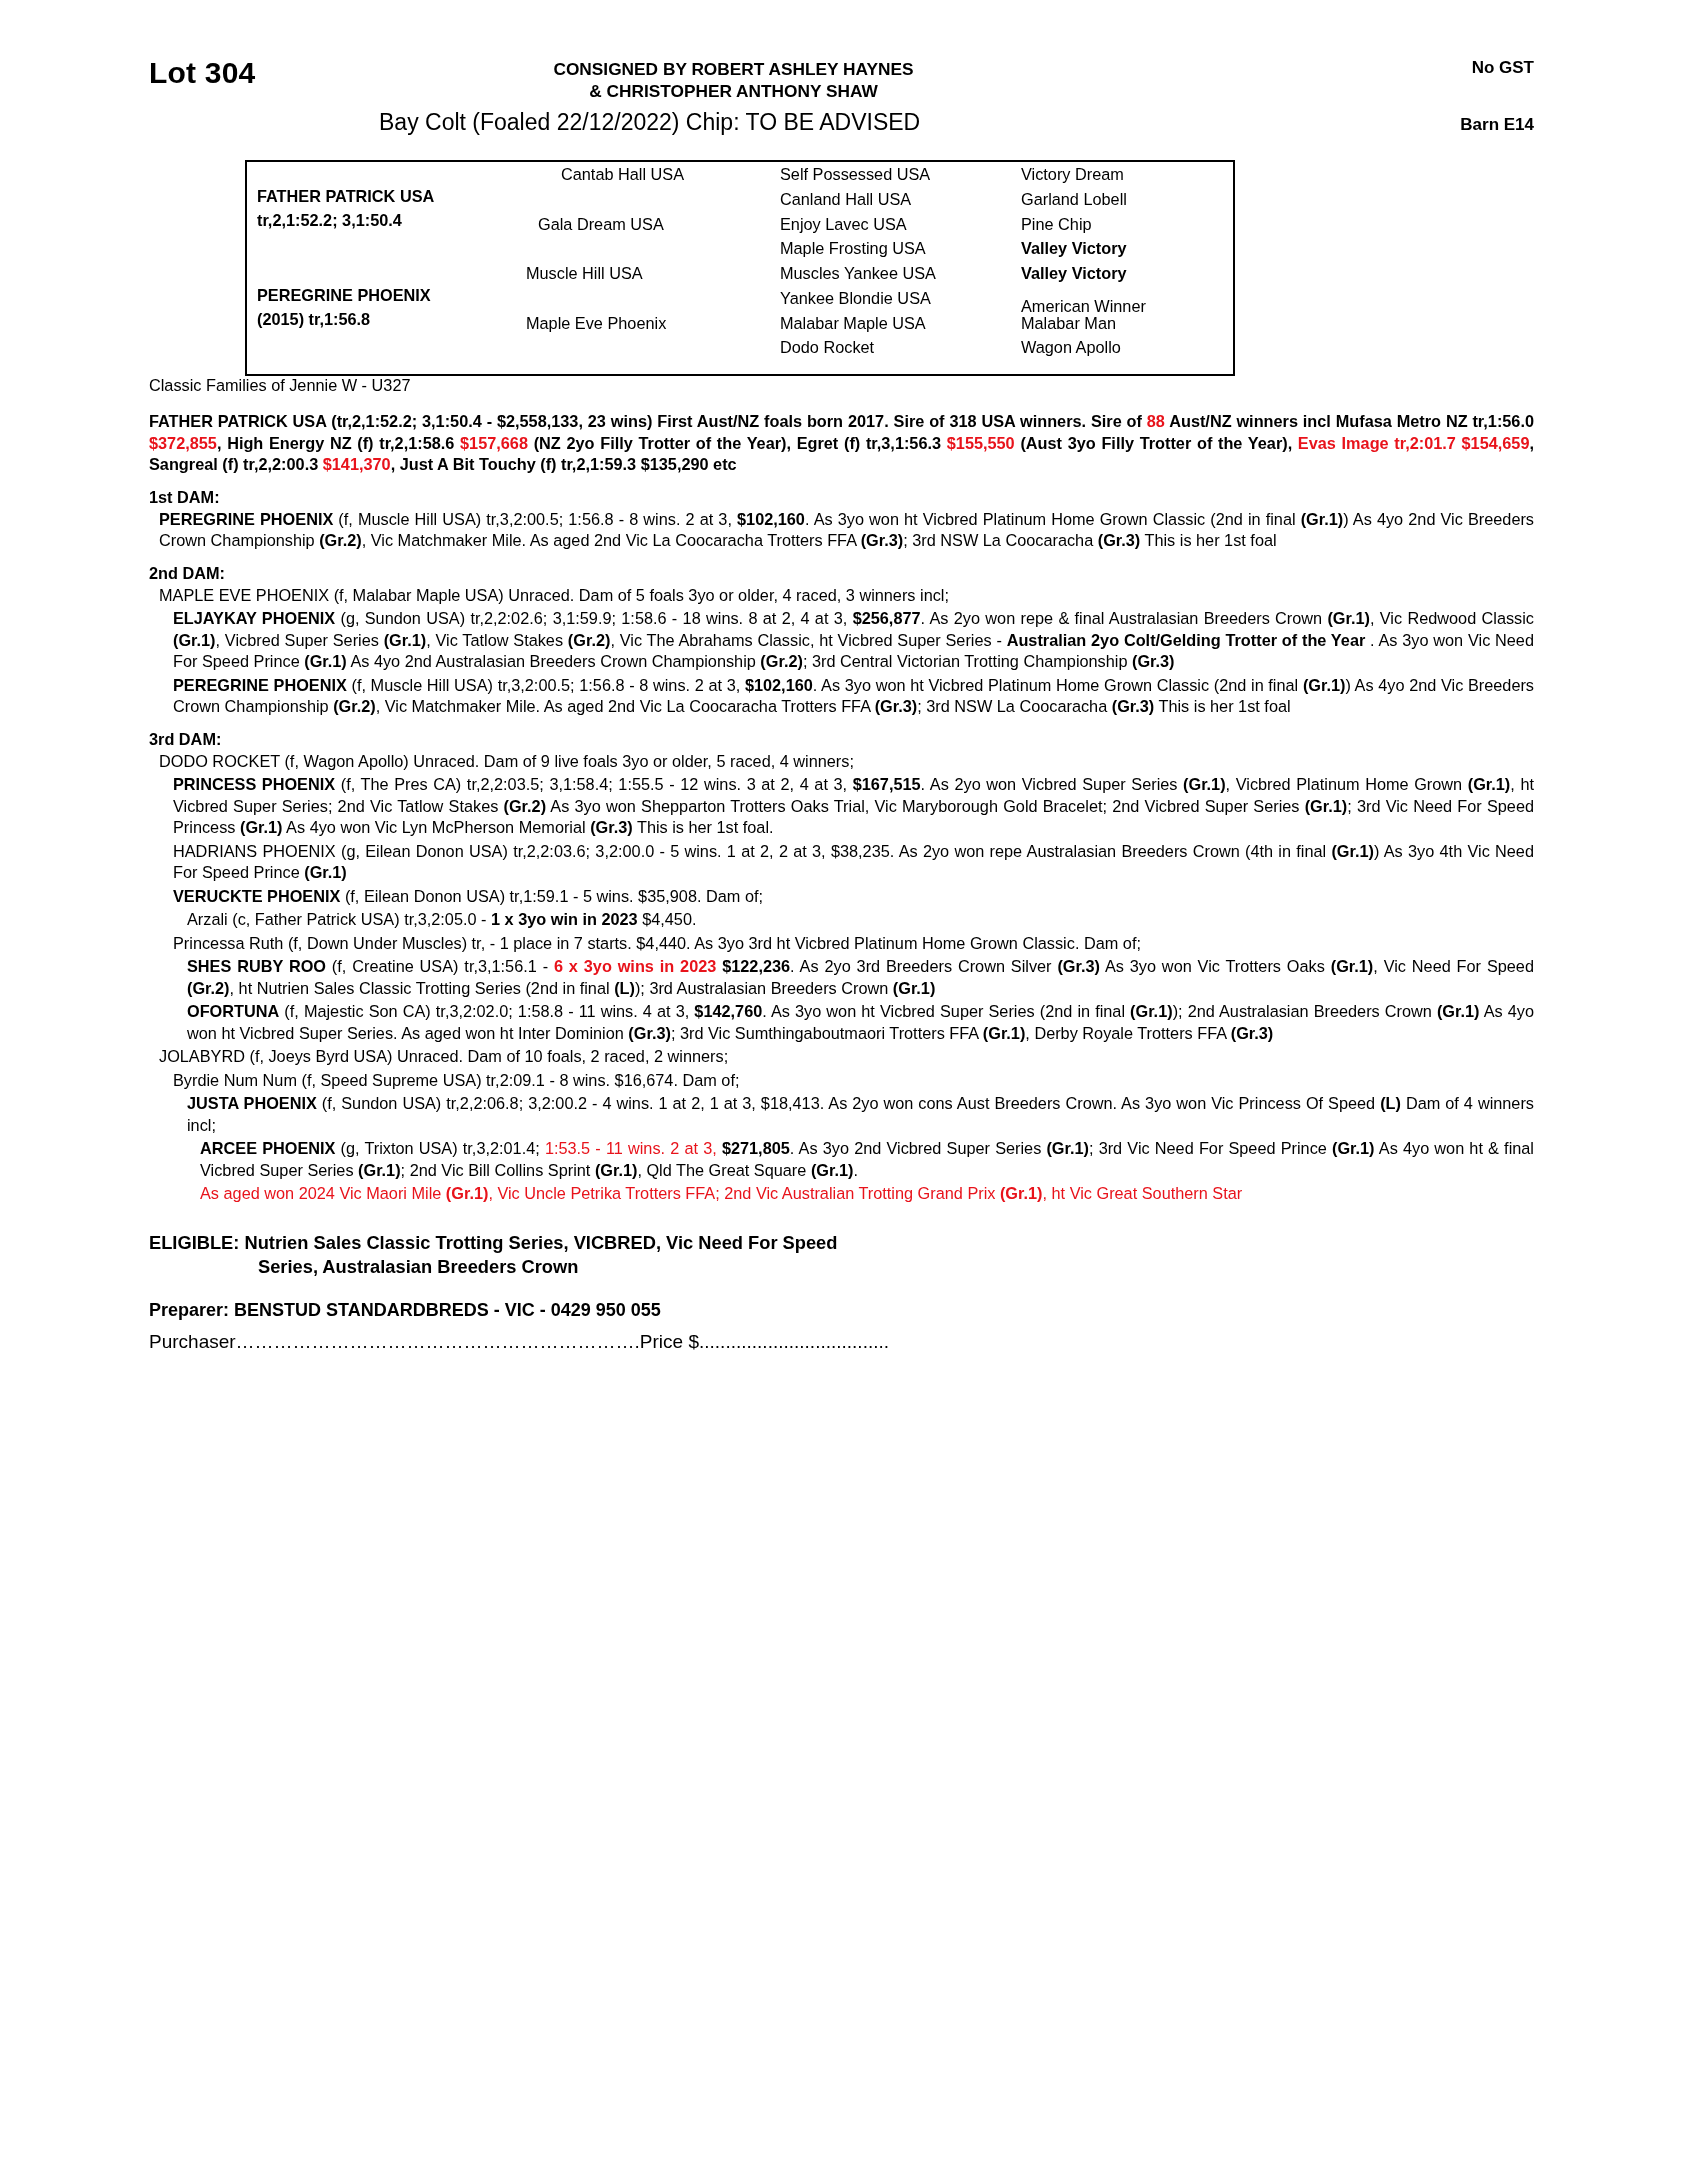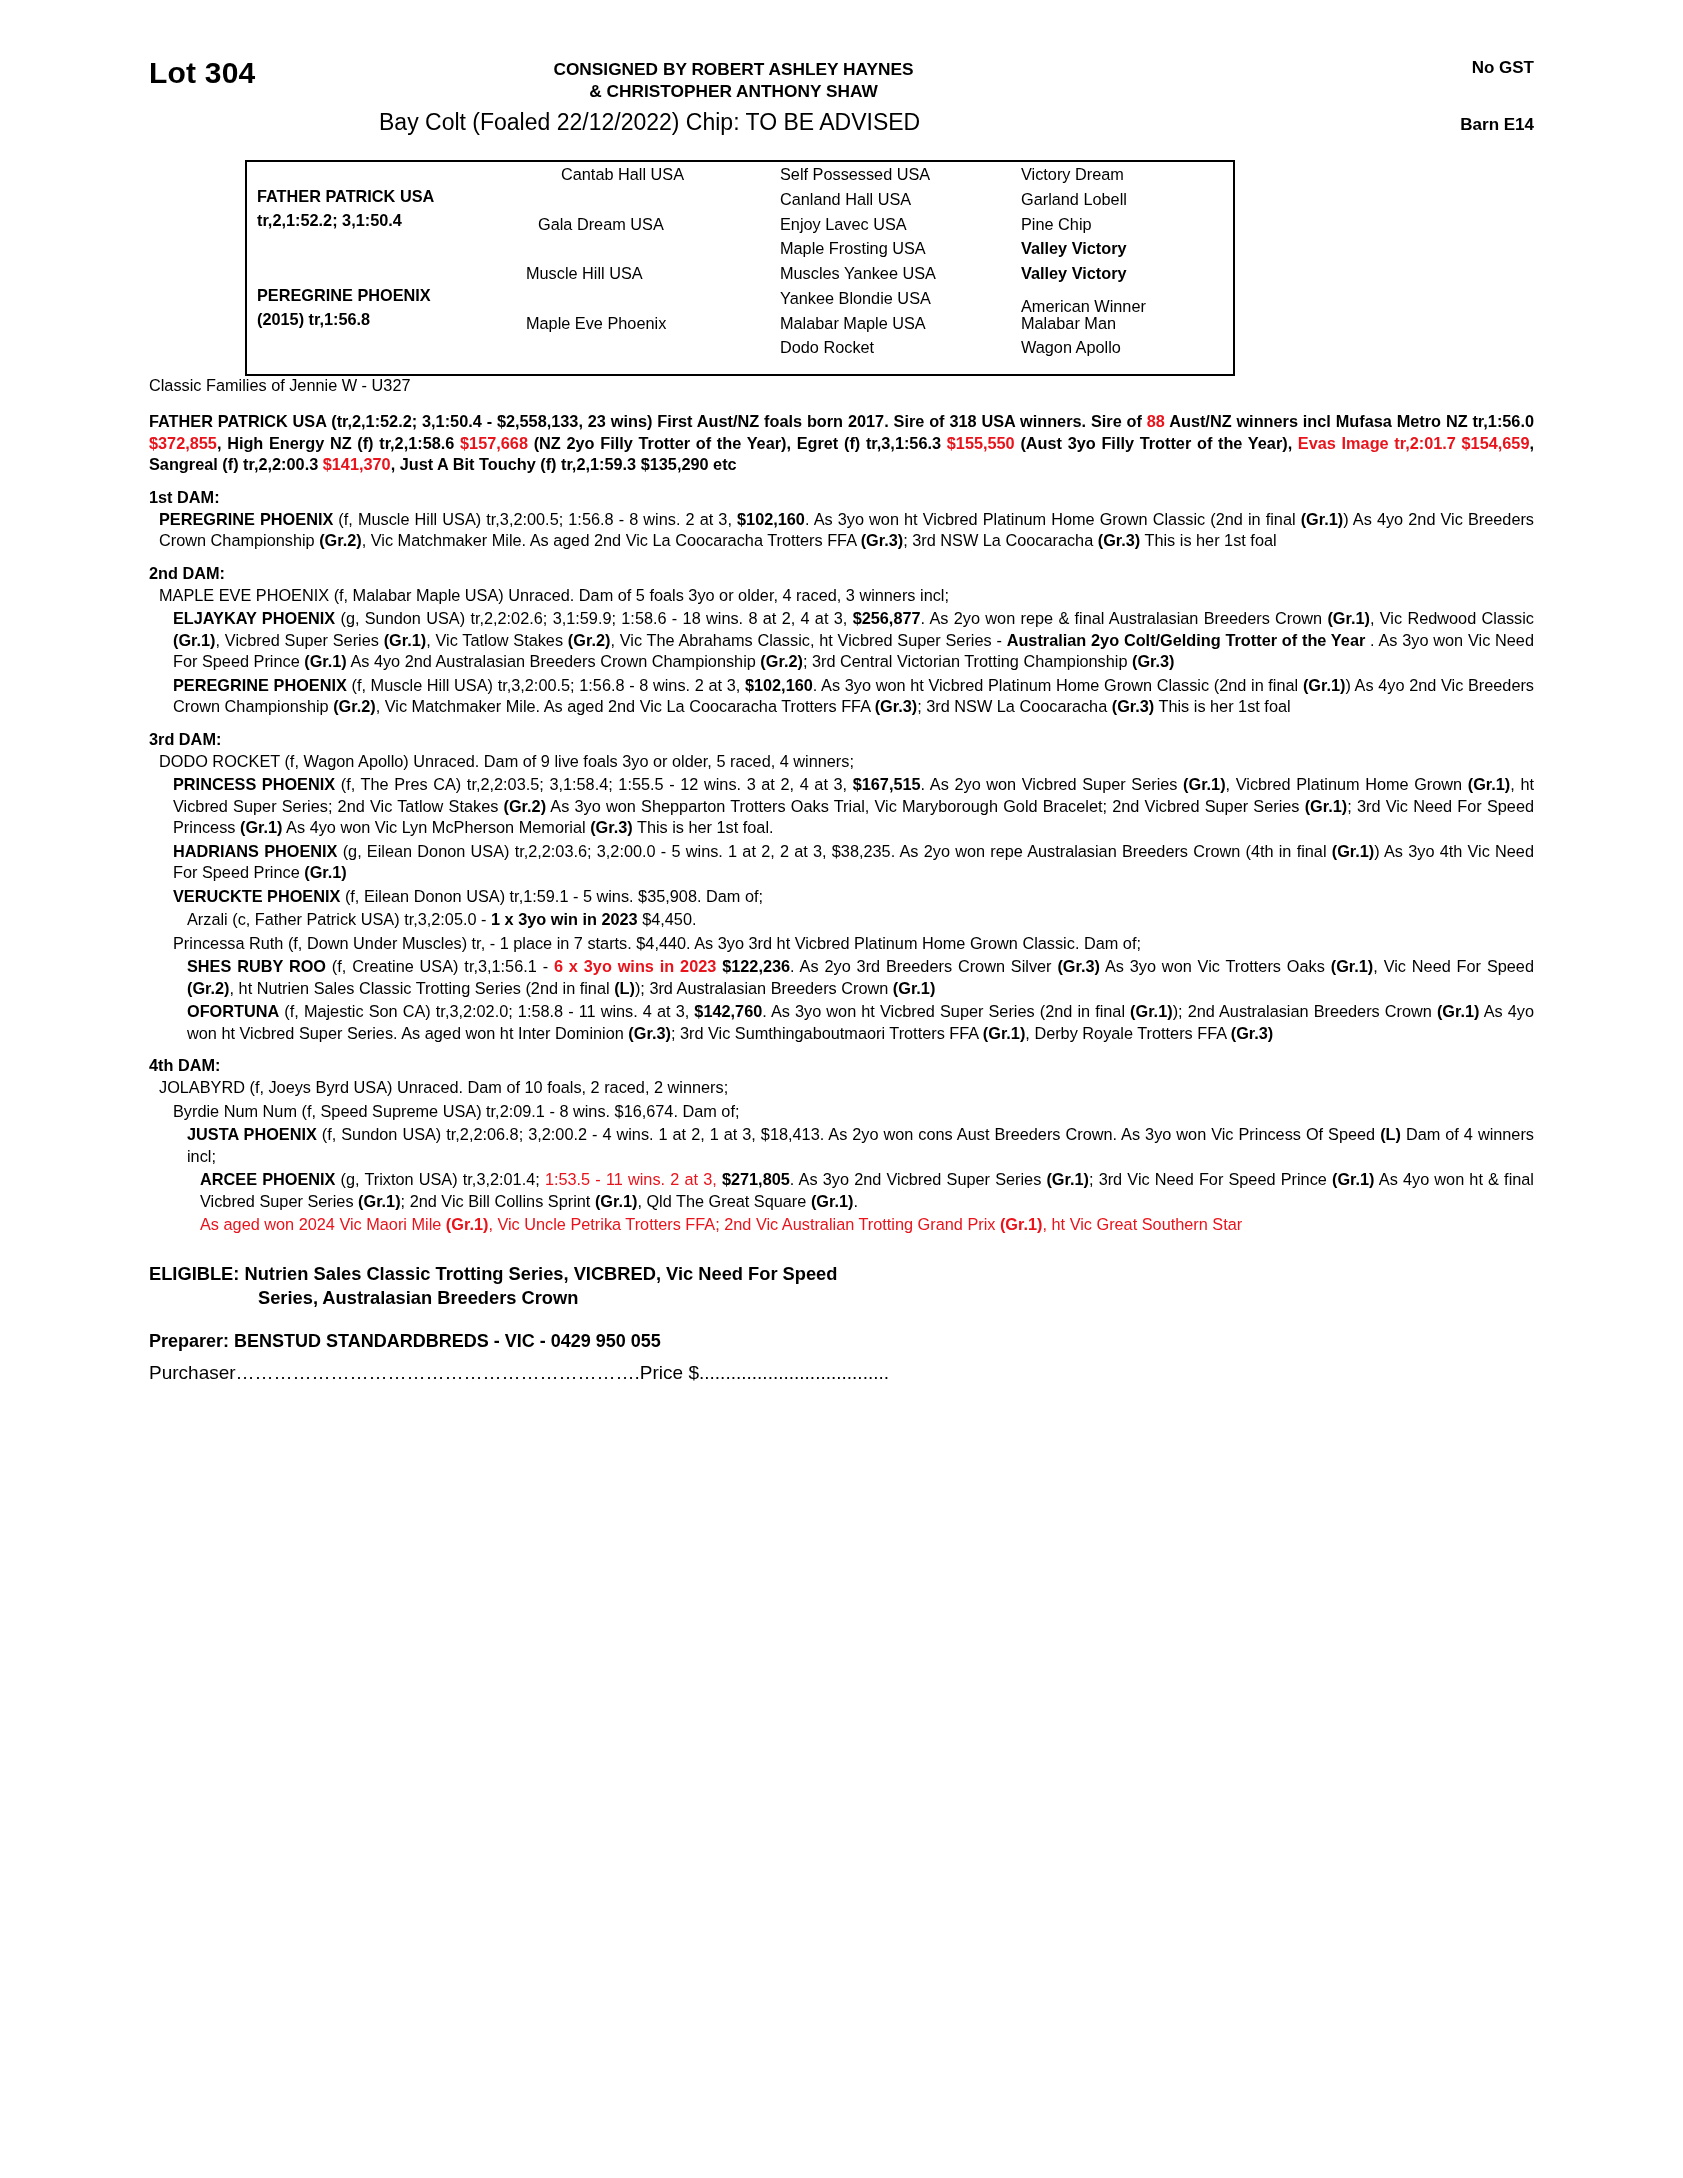--- a/index.html
+++ b/index.html
@@ -189,27 +189,26 @@
   <div id="sections-container">
       <div class="section-label">1st DAM:</div>
       <div class="para entry lvl1"><span style="font-weight: bold;">PEREGRINE PHOENIX</span><span> (f, Muscle Hill USA) tr,3,2:00.5; 1:56.8 - 8 wins. 2 at 3, </span><span style="font-weight: bold;">$102,160</span><span>. As 3yo won ht Vicbred Platinum Home Grown Classic (2nd in final </span><span style="font-weight: bold;">(Gr.1)</span><span>) As 4yo 2nd Vic Breeders Crown Championship </span><span style="font-weight: bold;">(Gr.2)</span><span>, Vic Matchmaker Mile. As aged 2nd Vic La Coocaracha Trotters FFA </span><span style="font-weight: bold;">(Gr.3)</span><span>; 3rd NSW La Coocaracha </span><span style="font-weight: bold;">(Gr.3)</span><span> This is her 1st foal</span></div>
       <div class="section-label">2nd DAM:</div>
       <div class="para entry lvl1"><span>MAPLE EVE PHOENIX (f, Malabar Maple USA) Unraced. Dam of 5 foals 3yo or older, 4 raced, 3 winners incl;</span></div>
       <div class="para entry lvl2"><span style="font-weight: bold;">ELJAYKAY PHOENIX</span><span> (g, Sundon USA) tr,2,2:02.6; 3,1:59.9; 1:58.6 - 18 wins. 8 at 2, 4 at 3, </span><span style="font-weight: bold;">$256,877</span><span>. As 2yo won repe &amp; final Australasian Breeders Crown </span><span style="font-weight: bold;">(Gr.1)</span><span>, Vic Redwood Classic </span><span style="font-weight: bold;">(Gr.1)</span><span>, Vicbred Super Series </span><span style="font-weight: bold;">(Gr.1)</span><span>, Vic Tatlow Stakes </span><span style="font-weight: bold;">(Gr.2)</span><span>, Vic The Abrahams Classic, ht Vicbred Super Series - </span><span style="font-weight: bold;">Australian 2yo Colt/Gelding Trotter of the Year</span><span> . As 3yo won Vic Need For Speed Prince </span><span style="font-weight: bold;">(Gr.1)</span><span> As 4yo 2nd Australasian Breeders Crown Championship </span><span style="font-weight: bold;">(Gr.2)</span><span>; 3rd Central Victorian Trotting Championship </span><span style="font-weight: bold;">(Gr.3)</span></div>
       <div class="para entry lvl2"><span style="font-weight: bold;">PEREGRINE PHOENIX</span><span> (f, Muscle Hill USA) tr,3,2:00.5; 1:56.8 - 8 wins. 2 at 3, </span><span style="font-weight: bold;">$102,160</span><span>. As 3yo won ht Vicbred Platinum Home Grown Classic (2nd in final </span><span style="font-weight: bold;">(Gr.1)</span><span>) As 4yo 2nd Vic Breeders Crown Championship </span><span style="font-weight: bold;">(Gr.2)</span><span>, Vic Matchmaker Mile. As aged 2nd Vic La Coocaracha Trotters FFA </span><span style="font-weight: bold;">(Gr.3)</span><span>; 3rd NSW La Coocaracha </span><span style="font-weight: bold;">(Gr.3)</span><span> This is her 1st foal</span></div>
       <div class="section-label">3rd DAM:</div>
       <div class="para entry lvl1"><span>DODO ROCKET (f, Wagon Apollo) Unraced. Dam of 9 live foals 3yo or older, 5 raced, 4 winners;</span></div>
       <div class="para entry lvl2"><span style="font-weight: bold;">PRINCESS PHOENIX</span><span> (f, The Pres CA) tr,2,2:03.5; 3,1:58.4; 1:55.5 - 12 wins. 3 at 2, 4 at 3, </span><span style="font-weight: bold;">$167,515</span><span>. As 2yo won Vicbred Super Series </span><span style="font-weight: bold;">(Gr.1)</span><span>, Vicbred Platinum Home Grown </span><span style="font-weight: bold;">(Gr.1)</span><span>, ht Vicbred Super Series; 2nd Vic Tatlow Stakes </span><span style="font-weight: bold;">(Gr.2)</span><span> As 3yo won Shepparton Trotters Oaks Trial, Vic Maryborough Gold Bracelet; 2nd Vicbred Super Series </span><span style="font-weight: bold;">(Gr.1)</span><span>; 3rd Vic Need For Speed Princess </span><span style="font-weight: bold;">(Gr.1)</span><span> As 4yo won Vic Lyn McPherson Memorial </span><span style="font-weight: bold;">(Gr.3)</span><span> This is her 1st foal.</span></div>
-      <div class="para entry lvl2"><span style="font-weight: bold;">HADRIANS PHOENIX</span><span> (g, Eilean Donon USA) tr,2,2:03.6; 3,2:00.0 - 5 wins. 1 at 2, 2 at 3, $38,235. As 2yo won repe Australasian Breeders Crown (4th in final </span><span style="font-weight: bold;">(Gr.1)</span><span>) As 3yo 4th Vic Need For Speed Prince </span><span style="font-weight: bold;">(Gr.1)</span></div>
+      <div class="para entry lvl2"><span style="font-weight: normal;">HADRIANS PHOENIX</span><span> (g, Eilean Donon USA) tr,2,2:03.6; 3,2:00.0 - 5 wins. 1 at 2, 2 at 3, $38,235. As 2yo won repe Australasian Breeders Crown (4th in final </span><span style="font-weight: bold;">(Gr.1)</span><span>) As 3yo 4th Vic Need For Speed Prince </span><span style="font-weight: bold;">(Gr.1)</span></div>
       <div class="para entry lvl2"><span style="font-weight: bold;">VERUCKTE PHOENIX</span><span> (f, Eilean Donon USA) tr,1:59.1 - 5 wins. $35,908. Dam of;</span></div>
       <div class="para entry lvl3"><span>Arzali (c, Father Patrick USA) tr,3,2:05.0 - </span><span style="font-weight: bold;">1 x 3yo win in 2023</span><span> $4,450.</span></div>
       <div class="para entry lvl2"><span>Princessa Ruth (f, Down Under Muscles) tr, - 1 place in 7 starts. $4,440. As 3yo 3rd ht Vicbred Platinum Home Grown Classic. Dam of;</span></div>
       <div class="para entry lvl3"><span style="font-weight: bold;">SHES RUBY ROO</span><span> (f, Creatine USA) tr,3,1:56.1 - </span><span style="font-weight: bold; color: rgb(232, 19, 27);">6 x 3yo wins in 2023</span><span style="font-weight: bold;"> </span><span style="font-weight: bold;">$122,236</span><span>. As 2yo 3rd Breeders Crown Silver </span><span style="font-weight: bold;">(Gr.3)</span><span> As 3yo won Vic Trotters Oaks </span><span style="font-weight: bold;">(Gr.1)</span><span>, Vic Need For Speed </span><span style="font-weight: bold;">(Gr.2)</span><span>, ht Nutrien Sales Classic Trotting Series (2nd in final </span><span style="font-weight: bold;">(L)</span><span>); 3rd Australasian Breeders Crown </span><span style="font-weight: bold;">(Gr.1)</span></div>
       <div class="para entry lvl3"><span style="font-weight: bold;">OFORTUNA</span><span> (f, Majestic Son CA) tr,3,2:02.0; 1:58.8 - 11 wins. 4 at 3, </span><span style="font-weight: bold;">$142,760</span><span>. As 3yo won ht Vicbred Super Series (2nd in final </span><span style="font-weight: bold;">(Gr.1)</span><span>); 2nd Australasian Breeders Crown </span><span style="font-weight: bold;">(Gr.1)</span><span> As 4yo won ht Vicbred Super Series. As aged won ht Inter Dominion </span><span style="font-weight: bold;">(Gr.3)</span><span>; 3rd Vic Sumthingaboutmaori Trotters FFA </span><span style="font-weight: bold;">(Gr.1)</span><span>, Derby Royale Trotters FFA </span><span style="font-weight: bold;">(Gr.3)</span></div>
-      <div class="section-label">4th DAM:</div>
       <div class="para entry lvl1"><span>JOLABYRD (f, Joeys Byrd USA) Unraced. Dam of 10 foals, 2 raced, 2 winners;</span></div>
       <div class="para entry lvl2"><span>Byrdie Num Num (f, Speed Supreme USA) tr,2:09.1 - 8 wins. $16,674. Dam of;</span></div>
       <div class="para entry lvl3"><span style="font-weight: bold;">JUSTA PHOENIX</span><span> (f, Sundon USA) tr,2,2:06.8; 3,2:00.2 - 4 wins. 1 at 2, 1 at 3, $18,413. As 2yo won cons Aust Breeders Crown. As 3yo won Vic Princess Of Speed </span><span style="font-weight: bold;">(L)</span><span> Dam of 4 winners incl;</span></div>
       <div class="para entry lvl4"><span style="font-weight: bold;">ARCEE PHOENIX</span><span> (g, Trixton USA) tr,3,2:01.4; </span><span style="color: rgb(232, 19, 27);">1:53.5 - 11 wins. 2 at 3,</span><span> </span><span style="font-weight: bold;">$271,805</span><span>. As 3yo 2nd Vicbred Super Series </span><span style="font-weight: bold;">(Gr.1)</span><span>; 3rd Vic Need For Speed Prince </span><span style="font-weight: bold;">(Gr.1)</span><span> As 4yo won ht &amp; final Vicbred Super Series </span><span style="font-weight: bold;">(Gr.1)</span><span>; 2nd Vic Bill Collins Sprint </span><span style="font-weight: bold;">(Gr.1)</span><span>, Qld The Great Square </span><span style="font-weight: bold;">(Gr.1)</span><span>.</span></div>
       <div class="para entry lvl4"><span style="color: rgb(232, 19, 27);">As aged won 2024 Vic Maori Mile </span><span style="font-weight: bold; color: rgb(232, 19, 27);">(Gr.1)</span><span style="color: rgb(232, 19, 27);">, Vic Uncle Petrika Trotters FFA; 2nd Vic Australian Trotting Grand Prix </span><span style="font-weight: bold; color: rgb(232, 19, 27);">(Gr.1)</span><span style="color: rgb(232, 19, 27);">, ht Vic Great Southern Star</span></div>
     </div>
 
   <div class="eligible">
     <span>ELIGIBLE: Nutrien Sales Classic Trotting Series, VICBRED, Vic Need For Speed</span>
     <span class="ind">Series, Australasian Breeders Crown</span>

